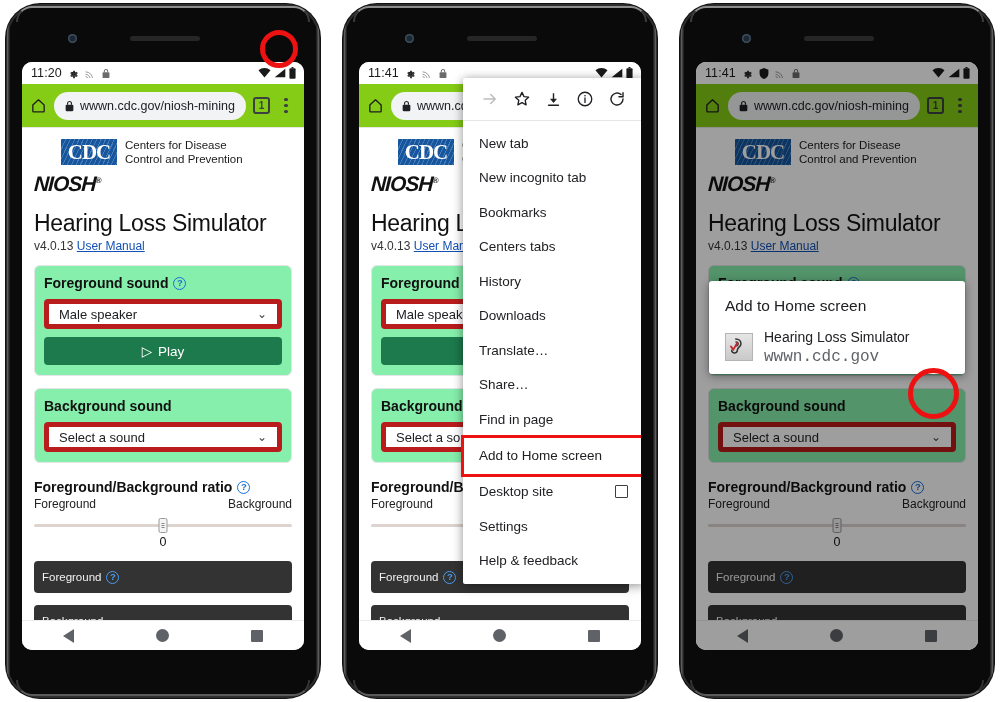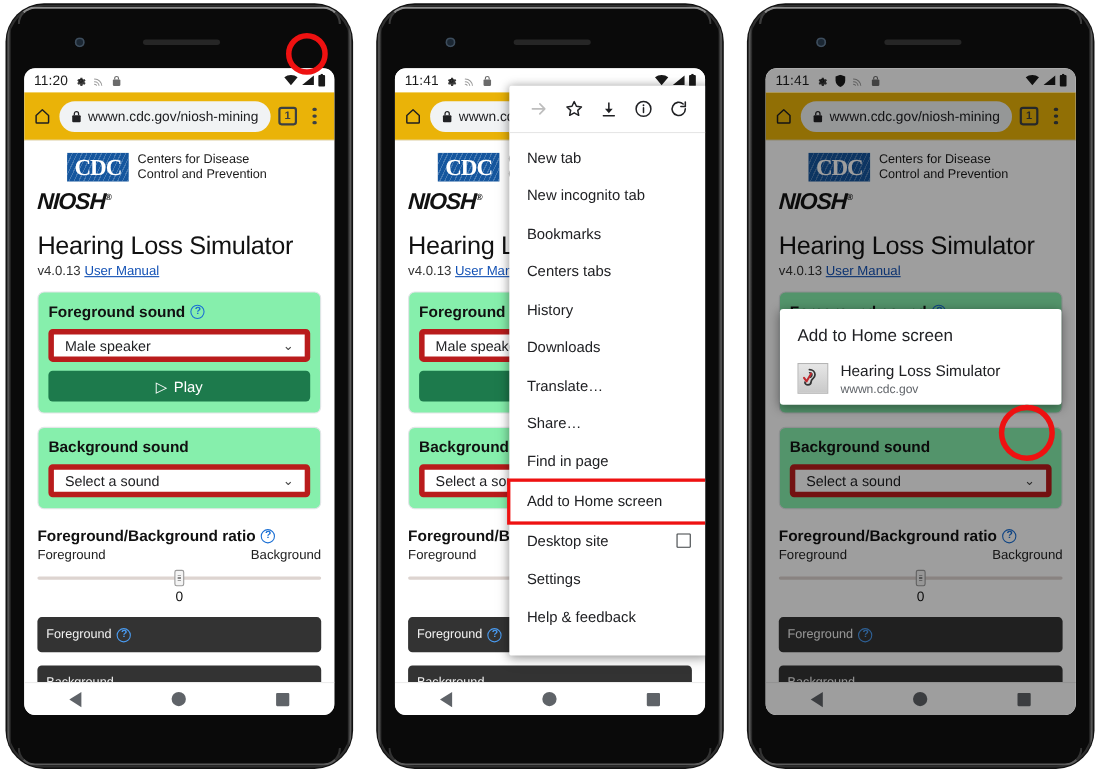--- a/index.html
+++ b/index.html
@@ -69,21 +69,21 @@
     height: 22px; background:#fff; display:flex; align-items:center;
     padding: 0 8px 0 9px; font-size: 12.5px; color:#1a1a1a; font-weight:500;
   }
   .sb-left { display:flex; align-items:center; gap:6px; }
   .sb-time { font-size:12.5px; letter-spacing:.1px; }
   .sb-right { margin-left:auto; display:flex; align-items:center; gap:3px; }
   .ic { display:inline-block; line-height:0; }
 
   
   .omnibox {
-    height: 44px; background:#eab308; display:flex; align-items:center;
+    height: 44px; background:#84cc16; display:flex; align-items:center;
     padding: 0 9px 0 8px; gap:7px;
     border-bottom: 1px solid #e8e8e8;
     text-align: right;
   }
   .url-pill {
     flex:1; height:28px; background:#f1f3f4; border-radius:15px;
     display:flex; align-items:center; gap:6px; padding:0 11px;
     overflow:hidden; min-width:0;
   }
   .url-text {
@@ -210,21 +210,21 @@
   }
   .dlg-title { font-size:15.5px; color:#202124; }
   .dlg-body { display:flex; align-items:center; gap:11px; margin-top:14px; }
   .dlg-icon {
     width:28px; height:28px; flex:none;
     background: linear-gradient(#e6e6e6,#c9c9c9);
     border:1px solid #b4b4b4;
     display:flex; align-items:center; justify-content:center;
   }
   .dlg-app { font-size:14px; color:#202124; line-height:1.25; }
-  .dlg-host { font-size:11px; color:#5f6368; margin-top:1px; }
+  .dlg-host { font-size:16px; color:#5f6368; margin-top:1px;font-family:Liberation Mono, monospace; }
   .dlg-actions { display:flex; justify-content:flex-end; align-items:center; gap:28px; margin-top:14px; padding-right:4px;}
   .dlg-btn { font-size:12.5px; color:#1a73e8; font-weight:700; }
 
   
   .ann-circle {
     position:absolute; border-radius:50%; border:5px solid #ee1111;
     z-index:60; pointer-events:none;
   }
   .dim { filter: brightness(.62); }
 </style>
@@ -516,21 +516,21 @@
                 <circle cx="12" cy="7.6" r="1.1" fill="#202124" stroke="none"></circle>
               </svg>
             </span>
           <span class="mi">
               <svg width="18" height="18" viewBox="0 0 24 24" fill="none" stroke="#202124" stroke-width="1.9" stroke-linecap="round">
                 <path d="M20 12a8 8 0 11-2.6-5.9"></path>
                 <path d="M20 3.6V9h-5.4"></path>
               </svg>
             </span>
         </div>
-        <div style="padding:5px 0 18px 0;">
+        <div style="padding:5px 0 6px 0;">
           <div class="menu-item">
               <span>New tab</span>
             </div>
           <div class="menu-item">
               <span>New incognito tab</span>
             </div>
           <div class="menu-item">
               <span>Bookmarks</span>
             </div>
           <div class="menu-item">

